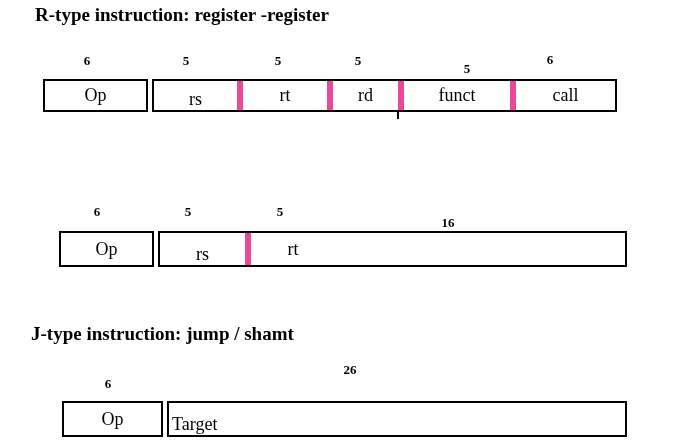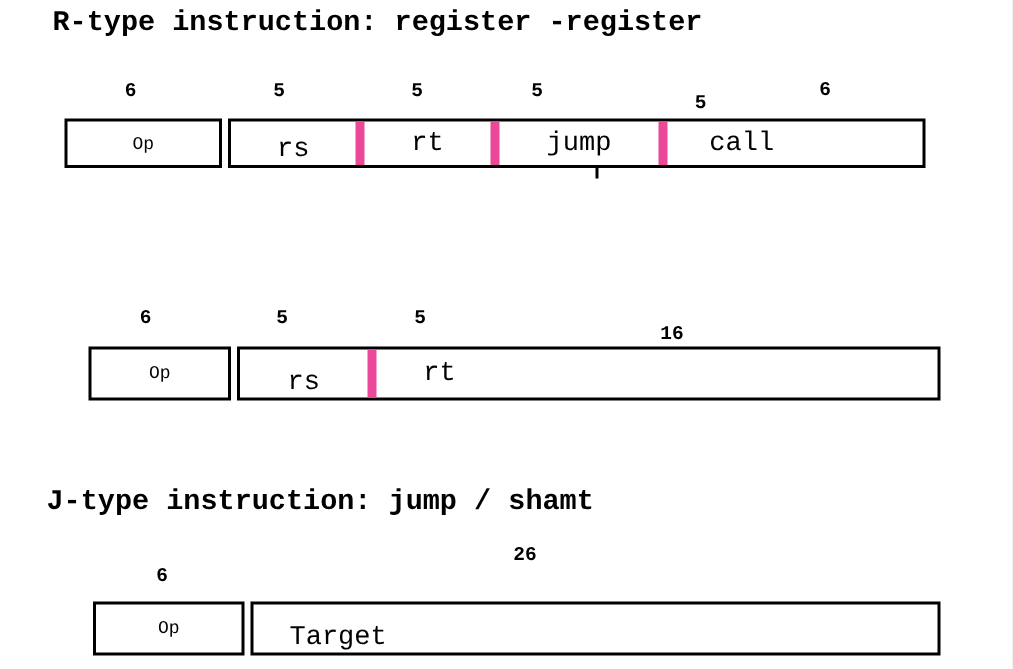--- a/index.html
+++ b/index.html
@@ -1,44 +1,44 @@
 <!DOCTYPE html>
 <html><head>
 <meta charset="utf-8">
 <style>
   html,body{margin:0;padding:0;background:#e8e8e8;}
   .screen{
     position:relative;width:675px;height:446px;background:#ffffff;
-    font-family:Liberation Mono, monospace;color:#000;
+    font-family:Liberation Serif, serif;color:#000;
     overflow:hidden;
   }
   .title{
     position:absolute;font-size:19px;font-weight:bold;white-space:nowrap;
     letter-spacing:0;
   }
   .bits{
     position:absolute;font-size:13px;font-weight:bold;
     transform:translateX(-50%);white-space:nowrap;
   }
   .opbox{
     position:absolute;border:2px solid #000;box-sizing:border-box;
     display:flex;align-items:center;justify-content:center;
-    font-size:12px;background:#fff;
+    font-size:18px;background:#fff;
   }
   .fieldsbox{
     position:absolute;border:2px solid #000;box-sizing:border-box;
     display:flex;background:#fff;
   }
   .cell{
     display:flex;align-items:center;justify-content:center;
     font-size:18px;box-sizing:border-box;border-left:6px solid #ec4899;
     white-space:nowrap;
   }
   .cell.first{border-left:none;align-items:flex-end;}
-  .cell.left-align{justify-content:flex-start;padding-left:24px;}
+  .cell.left-align{justify-content:flex-start;padding-left:3px;}
   .tick{position:absolute;width:2px;height:8px;background:#000;}
 </style>
 </head>
 <body>
 
 <div class="screen">
 
   <div class="title" style="left:35px;top:4px">R-type instruction: register -register</div>
 
   <span class="bits" style="left:87px;top:53px">6</span>
@@ -52,22 +52,25 @@
     <span>Op</span>
   </div>
 
   <div class="fieldsbox" style="left:152px;top:79px;width:465px;height:33px">
     <div class="cell first" style="width:83px">
       <span>rs</span>
     </div>
     <div class="cell" style="width:90px">
       <span>rt</span>
     </div>
+    <div class="cell" style="width:71px">
+      <span>rd</span>
+    </div>
     <div class="cell" style="width:112px">
-      <span>jump</span>
+      <span>funct</span>
     </div>
     <div class="cell" style="width:105px">
       <span>call</span>
     </div>
   </div>
 
   <div class="tick" style="left:397px;top:111px"></div>
 
 
   <span class="bits" style="left:97px;top:204px">6</span>

